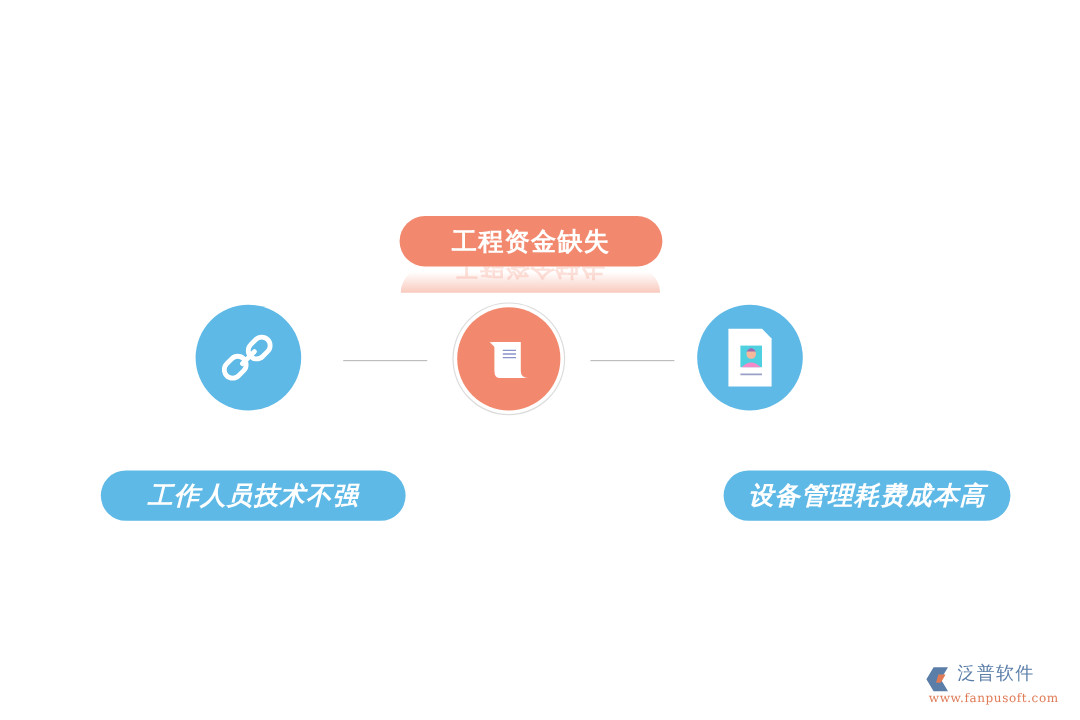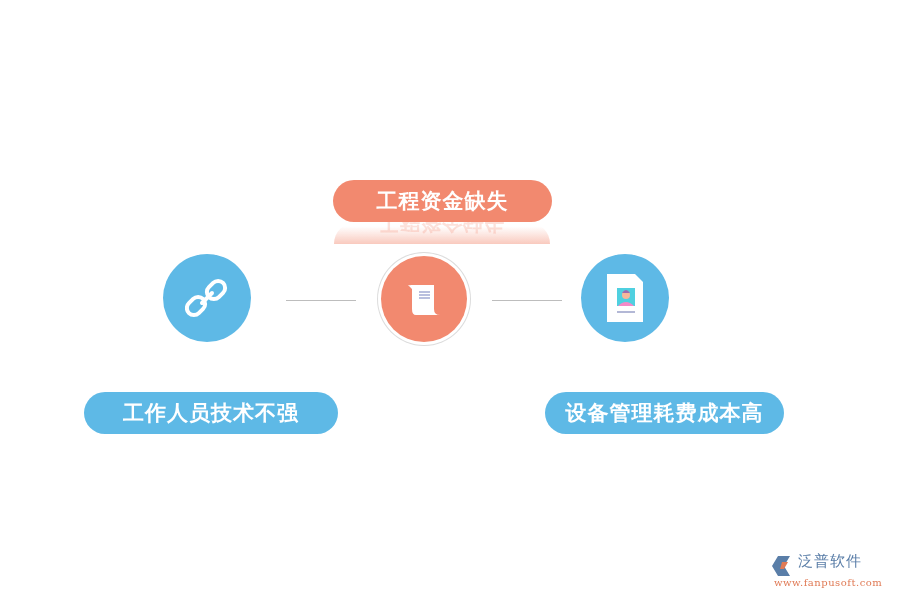--- a/index.html
+++ b/index.html
@@ -1,21 +1,21 @@
 <!DOCTYPE html>
 <html><head>
   <meta charset="utf-8">
   <style>
     html, body { margin:0; padding:0; background:#ffffff; }
     body { width:900px; height:600px; position:relative; overflow:hidden;
            font-family:"DejaVu Sans", "Liberation Sans", sans-serif; }
     .pill { position:absolute; border-radius:22px; color:#fff; font-weight:bold;
             font-size:21px; text-align:center; line-height:42px; letter-spacing:1px; }
     .pill-orange { background:#f2896f; }
-    .pill-blue { background:#5eb9e6; }
+    .pill-blue { background:#5eb9e6;font-style:italic; }
     .reflection { position:absolute; left:334px; top:222px; width:216px; height:22px;
                   border-radius:0 0 22px 22px; overflow:hidden;
                   background:linear-gradient(to bottom, rgba(242,137,111,0.45), rgba(255,255,255,0) 80%);
                   color:rgba(242,137,111,0.25); font-size:21px; font-weight:bold;
                   text-align:center; line-height:42px; transform:scaleY(-1); }
     .circle { position:absolute; width:88px; height:88px; border-radius:50%;
               display:flex; align-items:center; justify-content:center; }
     .c-blue { background:#5eb9e6; }
     .c-orange { background:#f2896f; box-shadow:0 0 0 3px #fff, 0 0 0 4px #dcdcdc; }
     .line { position:absolute; height:1px; background:#bdbdbd; top:300px; width:70px; }
@@ -64,21 +64,21 @@
     <circle cx="23" cy="23" r="4" fill="#f6b89a"></circle>
     <path d="M19 21 Q23 15 27 21" fill="#9a6bb0"></path>
     <path d="M15 34 Q23 26 31 34 Z" fill="#f58ac8"></path>
     <line x1="14" y1="40" x2="32" y2="40" stroke="#9aa0c8" stroke-width="1.5"></line>
   </svg>
 </div>
 
 <div class="pill pill-blue" style="left:84px; top:392px; width:254px; height:42px;">
   <span>工作人员技术不强</span>
 </div>
-<div class="pill pill-blue" style="left:545px; top:392px; width:239px; height:42px;">
+<div class="pill pill-blue" style="left:603px; top:392px; width:239px; height:42px;">
   <span>设备管理耗费成本高</span>
 </div>
 
 <div class="logo">
   <svg width="26" height="24" viewBox="0 0 26 24" style="position:absolute;left:0;top:2px;">
     <path d="M2 12 L8 2 H20 L14 12 L20 22 H8 Z" fill="#5a7ea8"></path>
     <path d="M12 8 L18 8 L14 15 L10 15 Z" fill="#e07a55"></path>
   </svg>
   <span class="logo-name">泛普软件</span>
   <span class="logo-url">www.fanpusoft.com</span>

